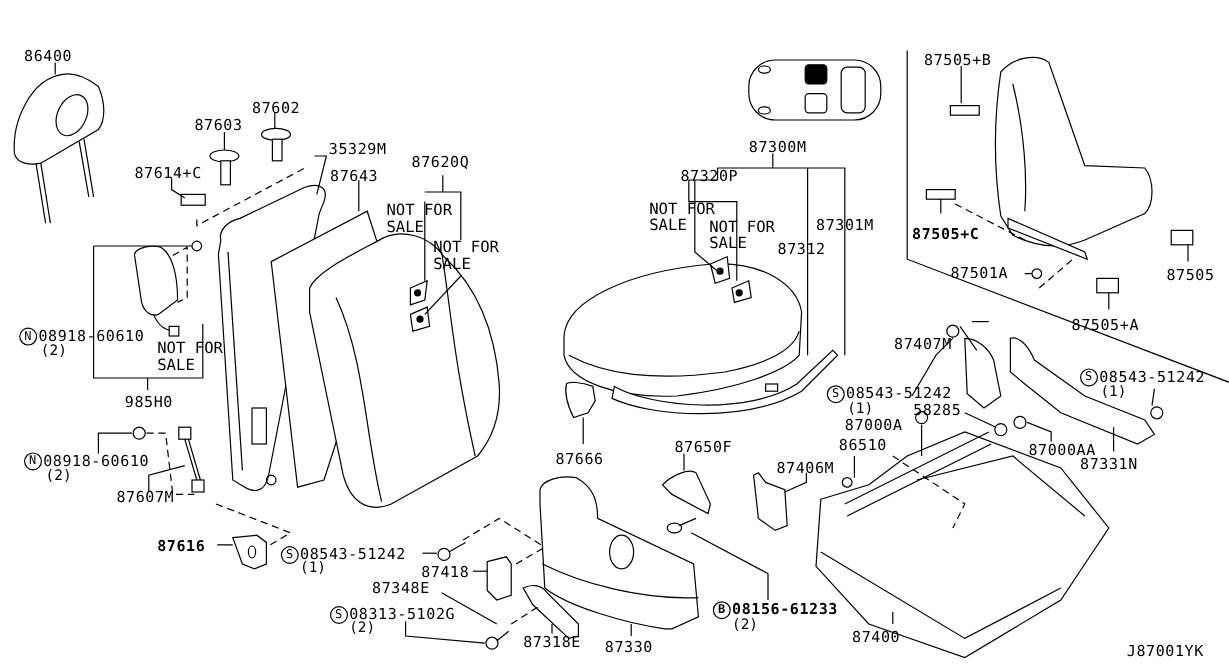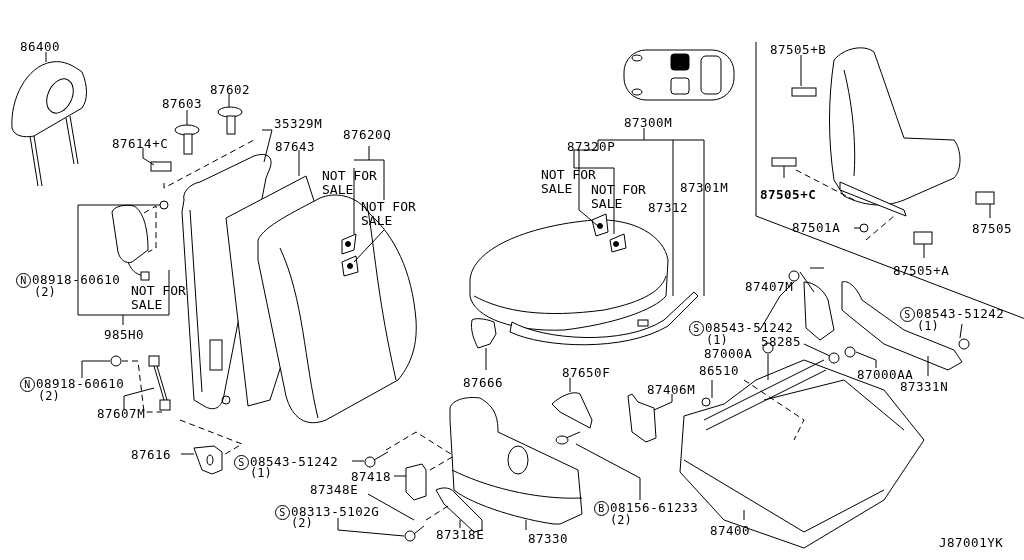--- a/index.html
+++ b/index.html
@@ -239,38 +239,38 @@
 <div class="nfs" style="left:127px;top:284px;"><span>NOT FOR</span><br><span>SALE</span></div>
 <div class="nfs" style="left:537px;top:168px;"><span>NOT FOR</span><br><span>SALE</span></div>
 <div class="nfs" style="left:587px;top:183px;"><span>NOT FOR</span><br><span>SALE</span></div>
 
 <div class="lbl" style="left:12px;top:273px;"><span class="circ">N</span><span>08918-60610</span></div>
 <div class="sub" style="left:30px;top:286px;">(2)</div>
 <div class="lbl" style="left:100px;top:328px;text-align:center;">985H0</div>
 <div class="lbl" style="left:16px;top:377px;"><span class="circ">N</span><span>08918-60610</span></div>
 <div class="sub" style="left:34px;top:390px;">(2)</div>
 <div class="lbl" style="left:93px;top:407px;">87607M</div>
-<div class="lbl" style="left:127px;top:448px;">87616</div>
+<div class="lbl" style="left:127px;top:448px;font-weight:bold;">87616</div>
 
 <div class="lbl" style="left:230px;top:455px;"><span class="circ">S</span><span>08543-51242</span></div>
 <div class="sub" style="left:246px;top:467px;">(1)</div>
 <div class="lbl" style="left:347px;top:470px;">87418</div>
 <div class="lbl" style="left:306px;top:483px;">87348E</div>
 <div class="lbl" style="left:271px;top:505px;"><span class="circ">S</span><span>08313-5102G</span></div>
 <div class="sub" style="left:287px;top:517px;">(2)</div>
 <div class="lbl" style="left:432px;top:528px;">87318E</div>
-<div class="lbl" style="left:500px;top:532px;margin-left:24px;">87330</div>
+<div class="lbl" style="left:500px;top:532px;">87330</div>
 
 <div class="lbl" style="left:620px;top:116px;">87300M</div>
 <div class="lbl" style="left:563px;top:140px;">87320P</div>
 <div class="lbl" style="left:676px;top:181px;">87301M</div>
 <div class="lbl" style="left:644px;top:201px;">87312</div>
 <div class="lbl" style="left:459px;top:376px;text-align:right;">87666</div>
 <div class="lbl" style="left:538px;top:366px;margin-left:20px;">87650F</div>
-<div class="lbl" style="left:590px;top:501px;"><span class="circ">B</span><span>08156-61233</span></div>
+<div class="lbl" style="left:590px;top:501px;font-weight:bold;"><span class="circ">B</span><span>08156-61233</span></div>
 <div class="sub" style="left:606px;top:514px;">(2)</div>
 <div class="lbl" style="left:643px;top:383px;">87406M</div>
 <div class="lbl" style="left:695px;top:364px;">86510</div>
 <div class="lbl" style="left:706px;top:524px;">87400</div>
 
 <div class="lbl" style="left:766px;top:43px;">87505+B</div>
 <div class="lbl" style="left:756px;top:188px;font-weight:bold;">87505+C</div>
 <div class="lbl" style="left:968px;top:222px;text-align:right;">87505</div>
 <div class="lbl" style="left:889px;top:264px;">87505+A</div>
 <div class="lbl" style="left:788px;top:221px;">87501A</div>

